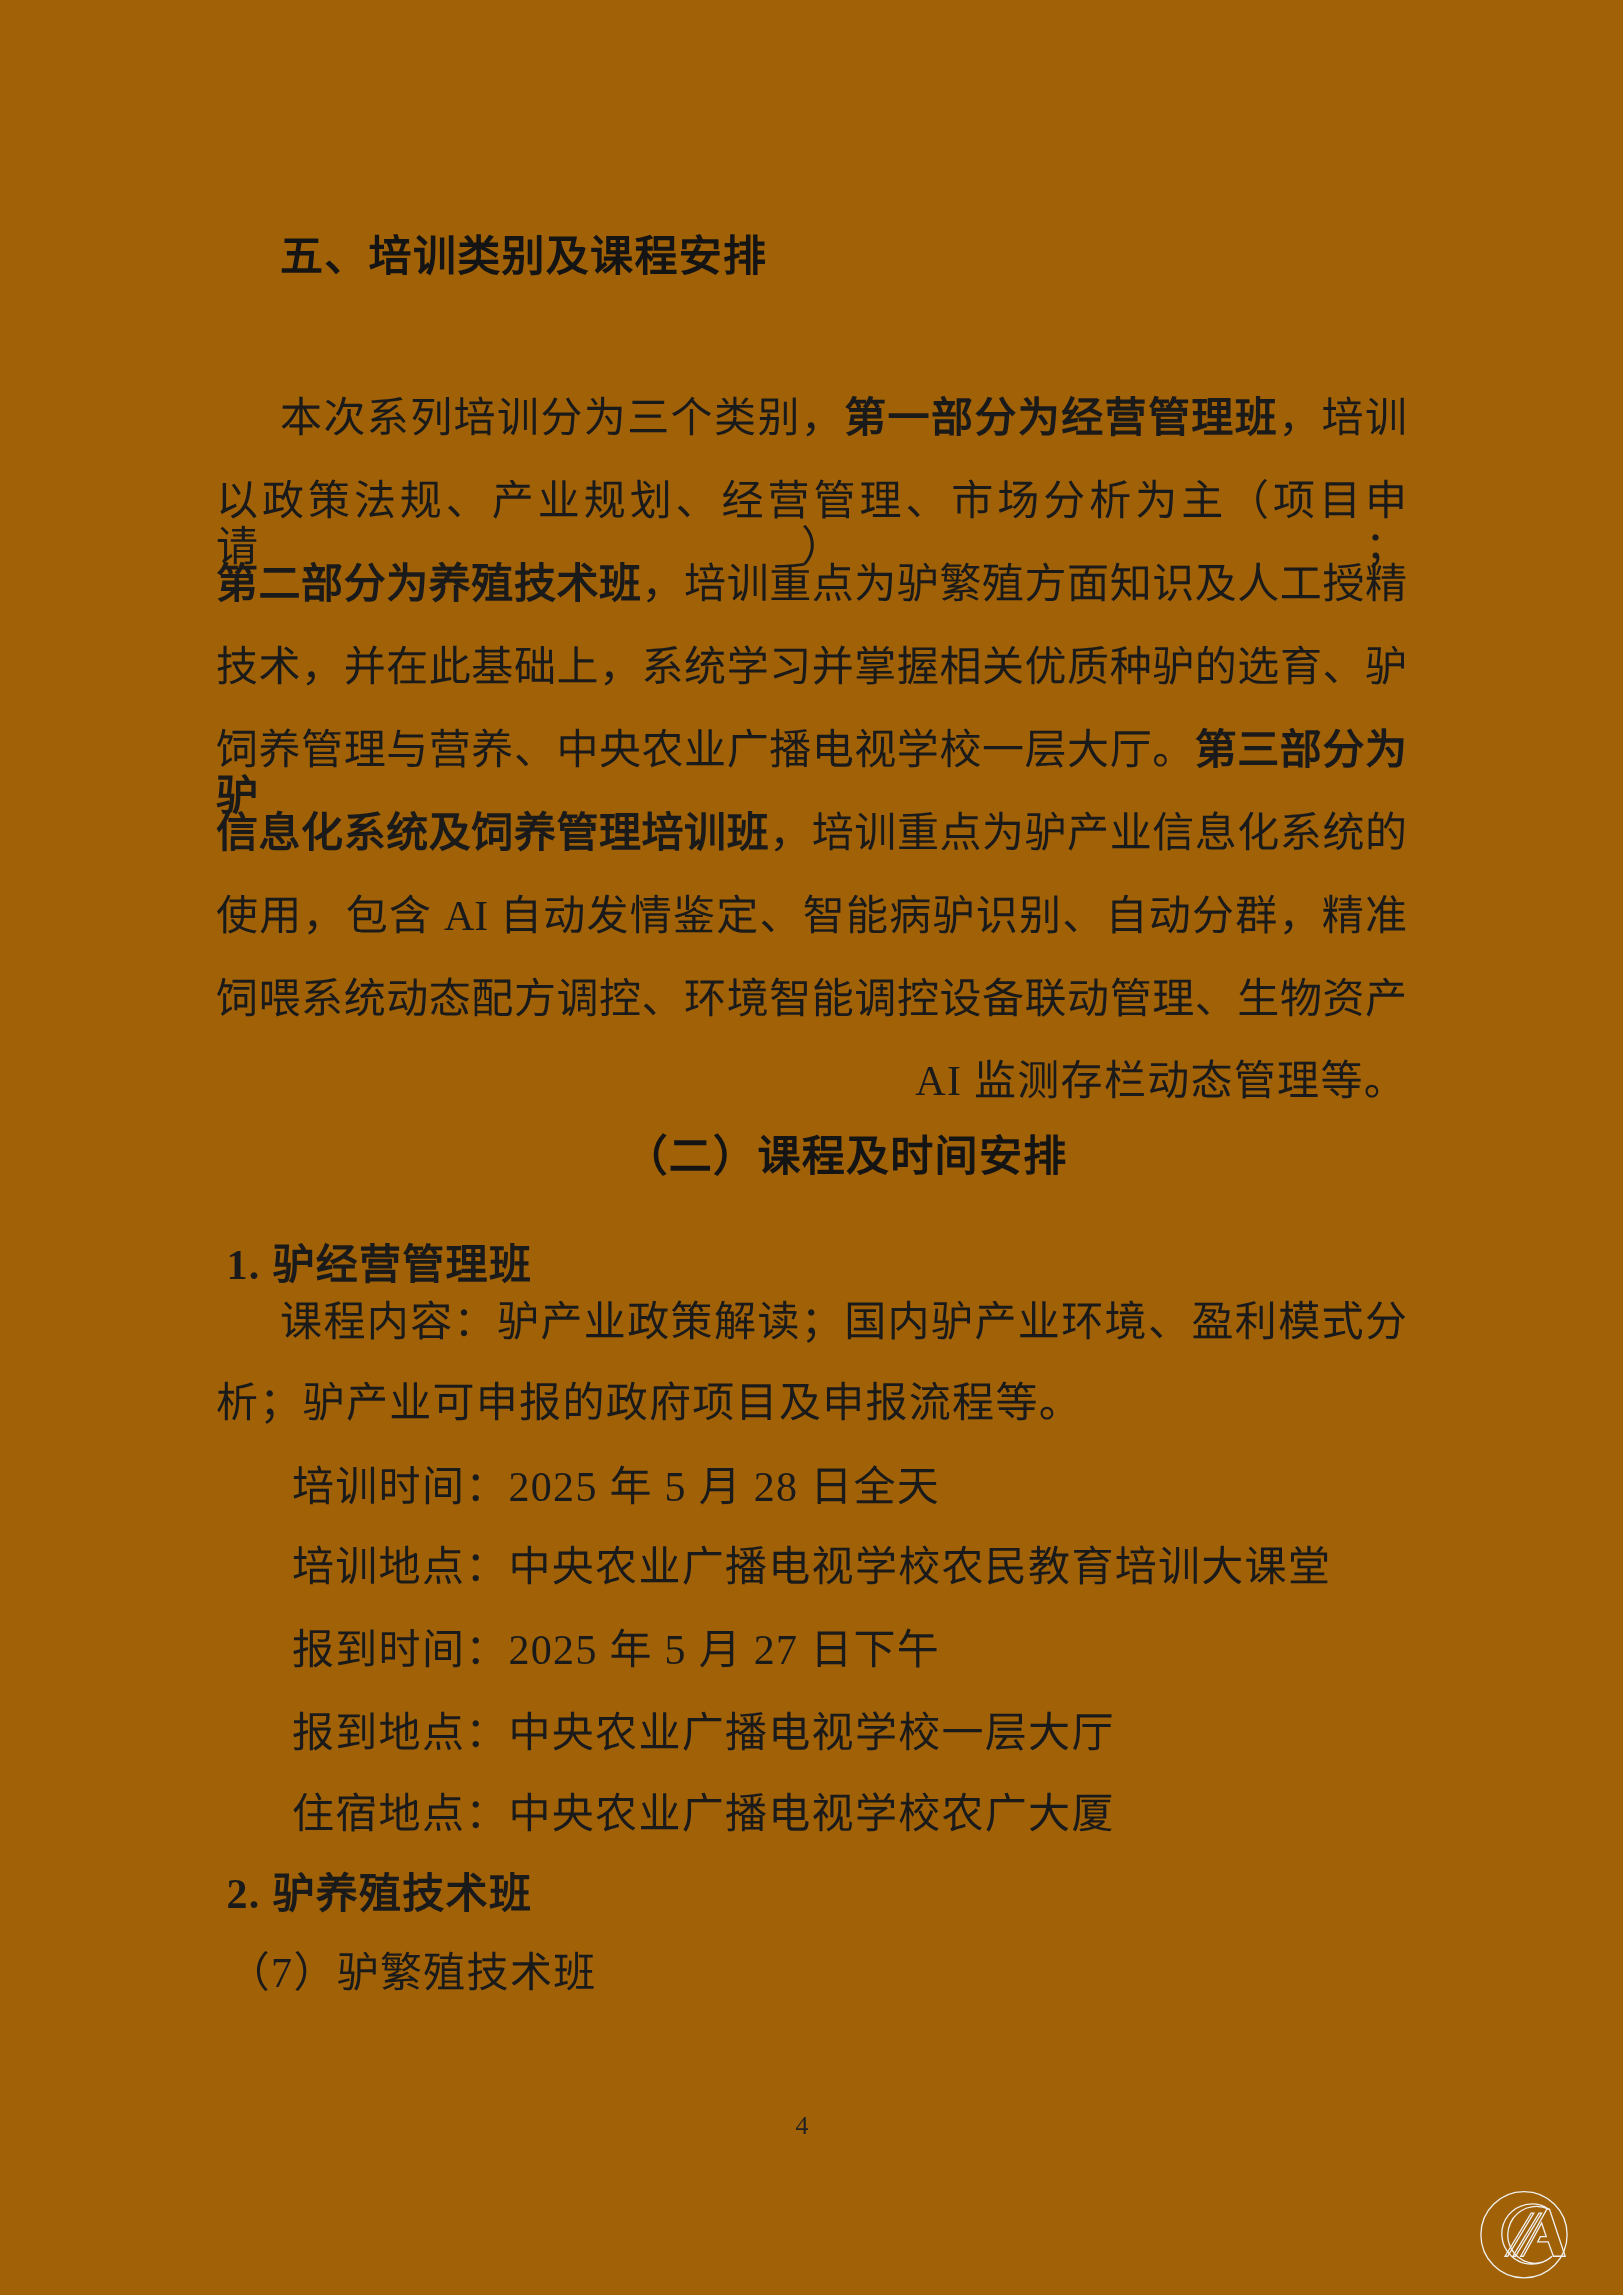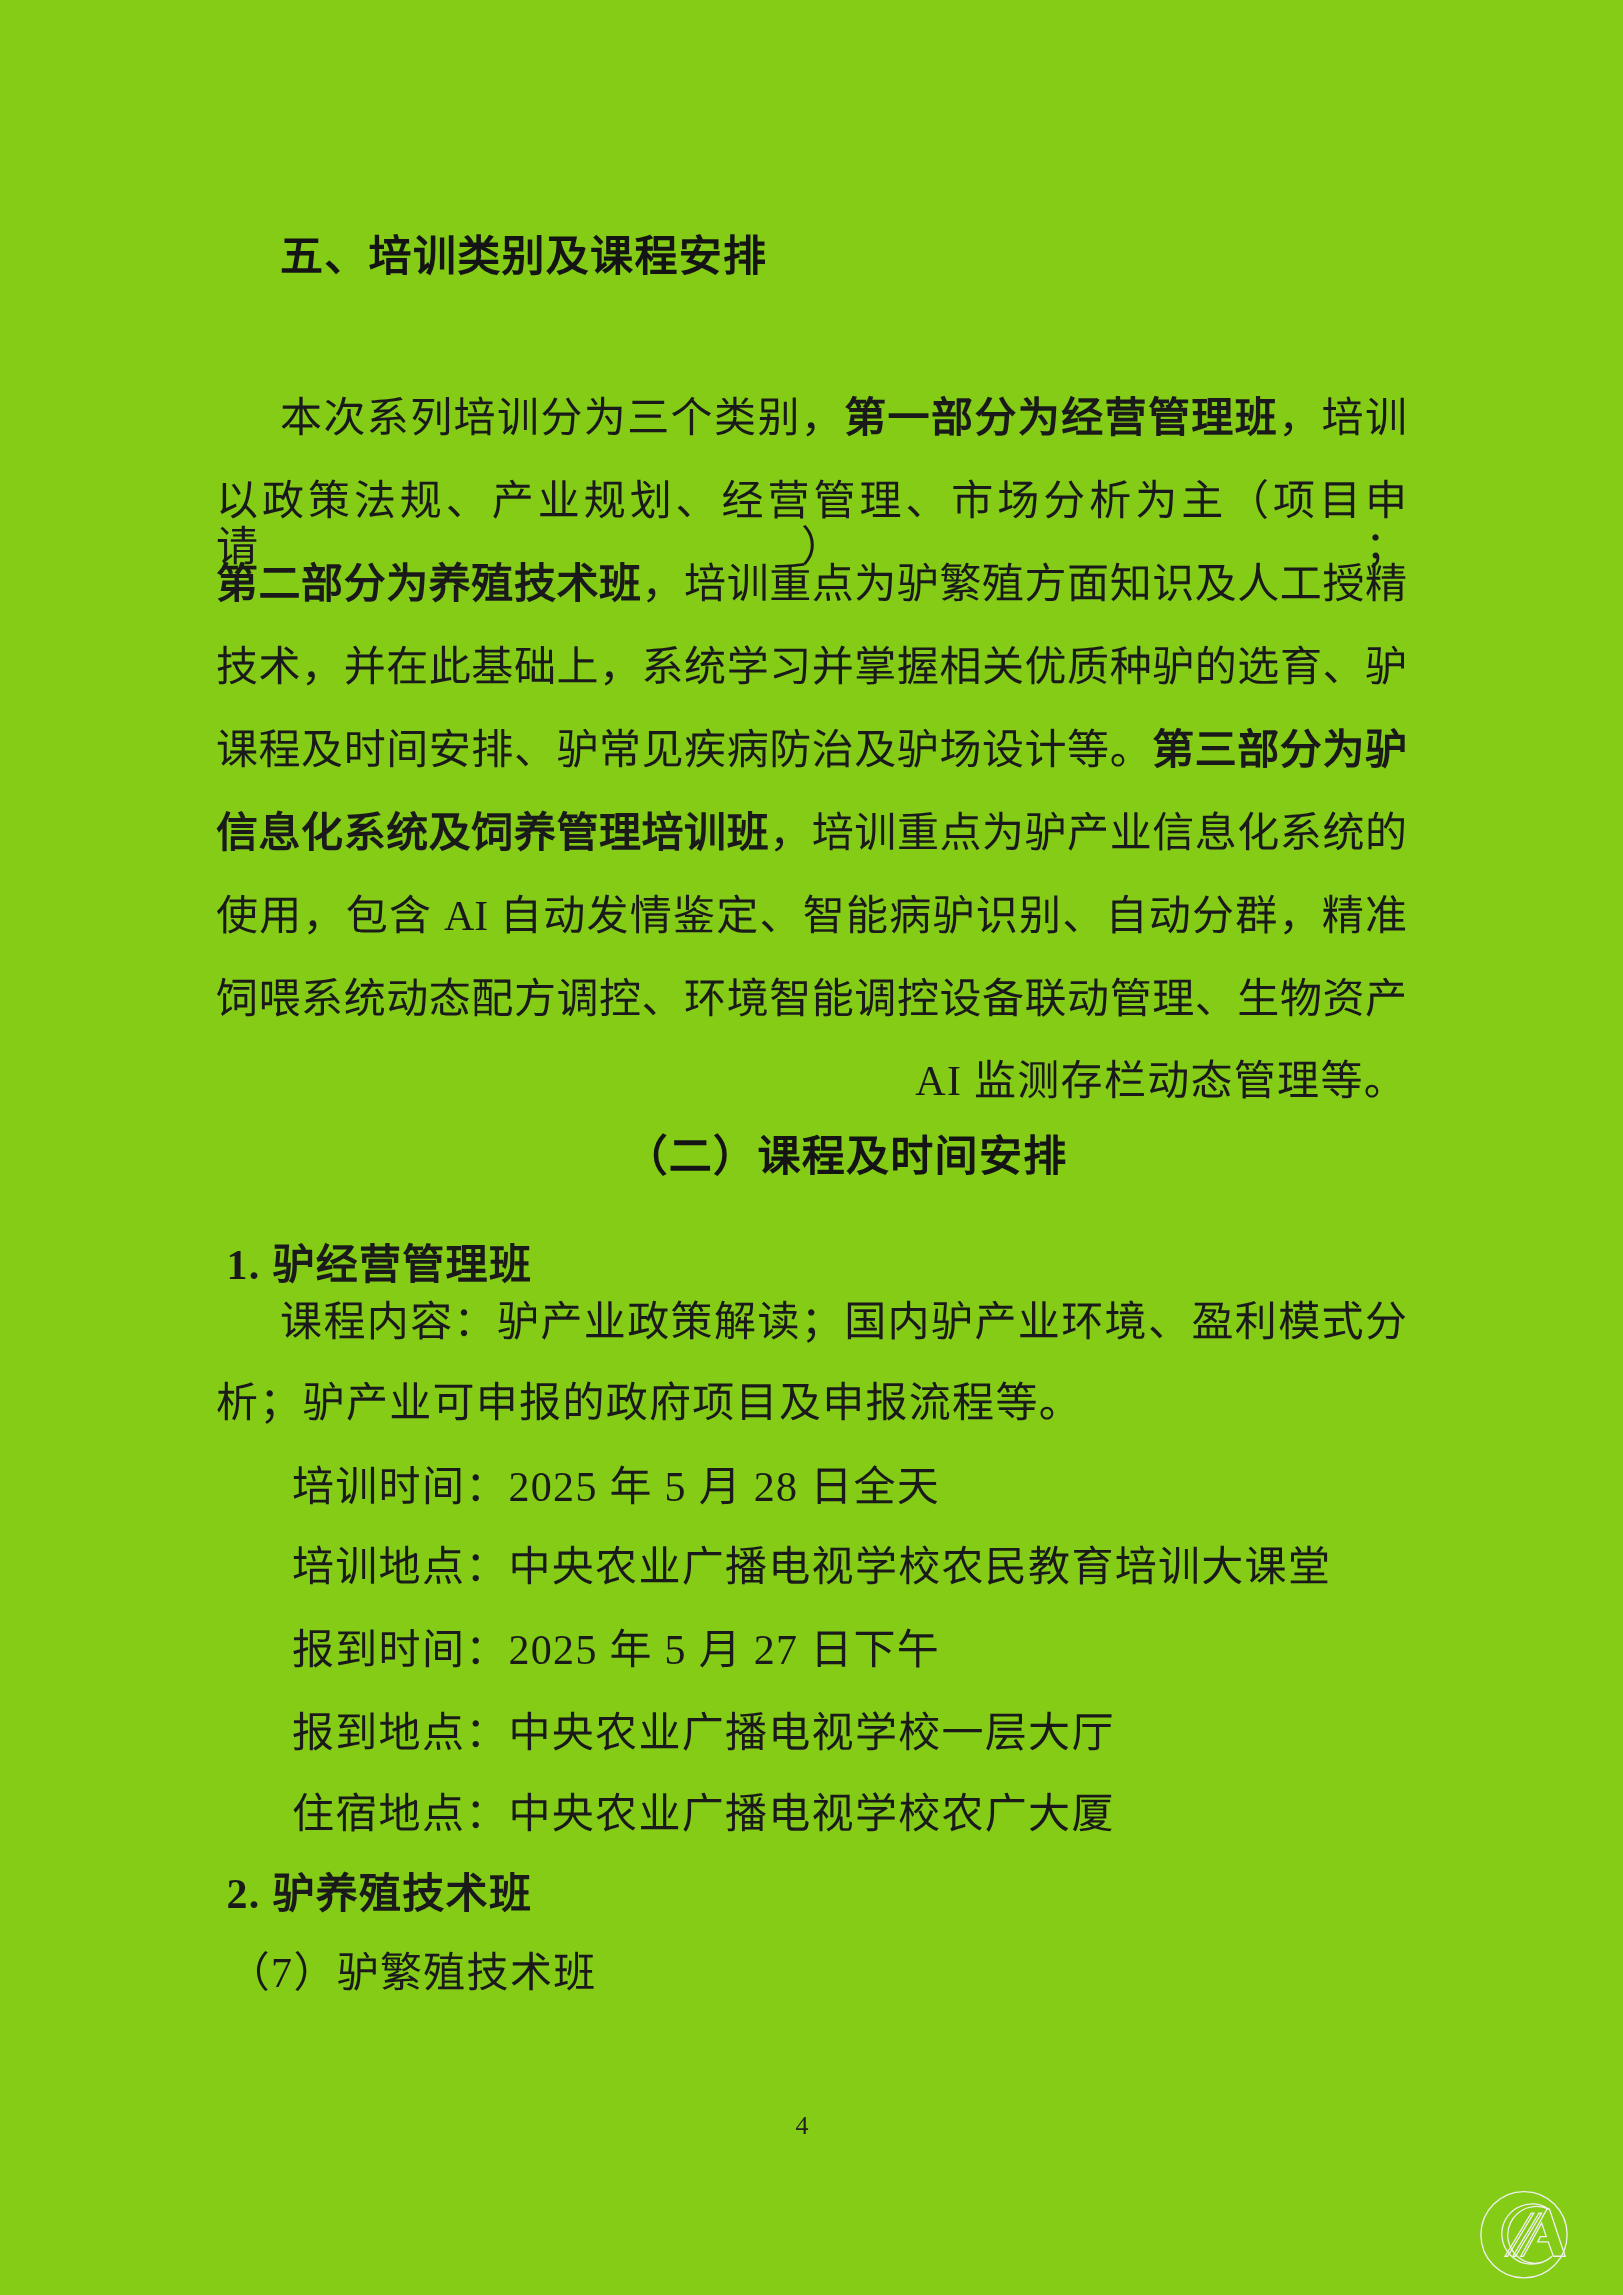--- a/index.html
+++ b/index.html
@@ -1,20 +1,20 @@
 <!DOCTYPE html>
 <html lang="zh-CN" style="font-size:10.5px"><head>
 <meta charset="utf-8">
 <style>
   html, body { margin: 0; padding: 0; background: #888; }
   .page {
     position: relative;
     width: 1623px;
     height: 2295px;
-    background: #84cc16;
+    background: #a16207;
     overflow: hidden;
     font-family: "Liberation Serif", "DejaVu Serif", serif;
     color: #1a1a1a;
   }
   .line {
     position: absolute;
     left: 216px;
     width: 1191px;
     font-size: 42px;
     line-height: 46px;
@@ -69,21 +69,21 @@
 
 
   <div class="line j" style="top:395px; text-indent:64px;"><span>本次系列培训分为三个类别，</span><b>第一部分为经营管理班</b><span>，培训</span></div>
 
   <div class="line j" style="top:478px;"><span>以政策法规、产业规划、经营管理、市场分析为主（项目申请）；</span></div>
 
   <div class="line j" style="top:561px;"><b>第二部分为养殖技术班</b><span>，培训重点为驴繁殖方面知识及人工授精</span></div>
 
   <div class="line j" style="top:644px;"><span>技术，并在此基础上，系统学习并掌握相关优质种驴的选育、驴</span></div>
 
-  <div class="line j" style="top:727px;"><span>课程及时间安排、驴常见疾病防治及驴场设计等。</span><b>第三部分为驴</b></div>
+  <div class="line j" style="top:727px;"><span>饲养管理与营养、中央农业广播电视学校一层大厅。</span><b>第三部分为驴</b></div>
 
   <div class="line j" style="top:810px;"><b>信息化系统及饲养管理培训班</b><span>，培训重点为驴产业信息化系统的</span></div>
 
   <div class="line j" style="top:893px;"><span>使用，包含 AI 自动发情鉴定、智能病驴识别、自动分群，精准</span></div>
 
   <div class="line j" style="top:976px;"><span>饲喂系统动态配方调控、环境智能调控设备联动管理、生物资产</span></div>
 
   <div class="line" style="top:1058px;text-align:right;"><span>AI 监测存栏动态管理等。</span></div>
 
   <div class="line hei" style="top:1133px; text-indent:69px;text-align:center;">

